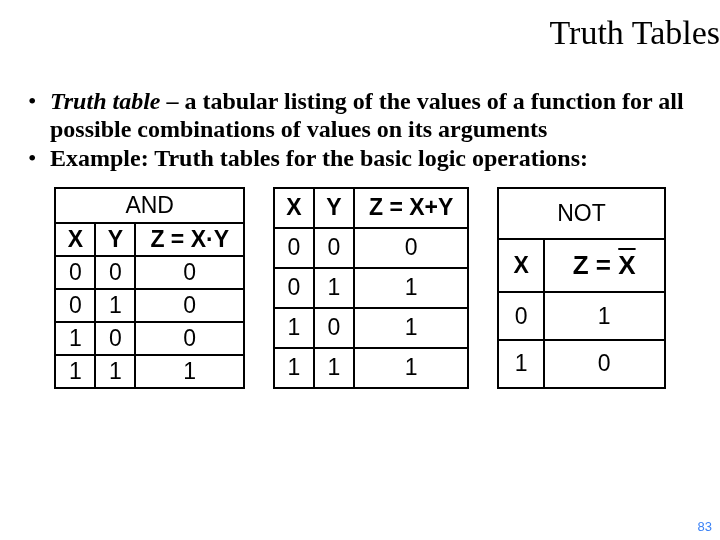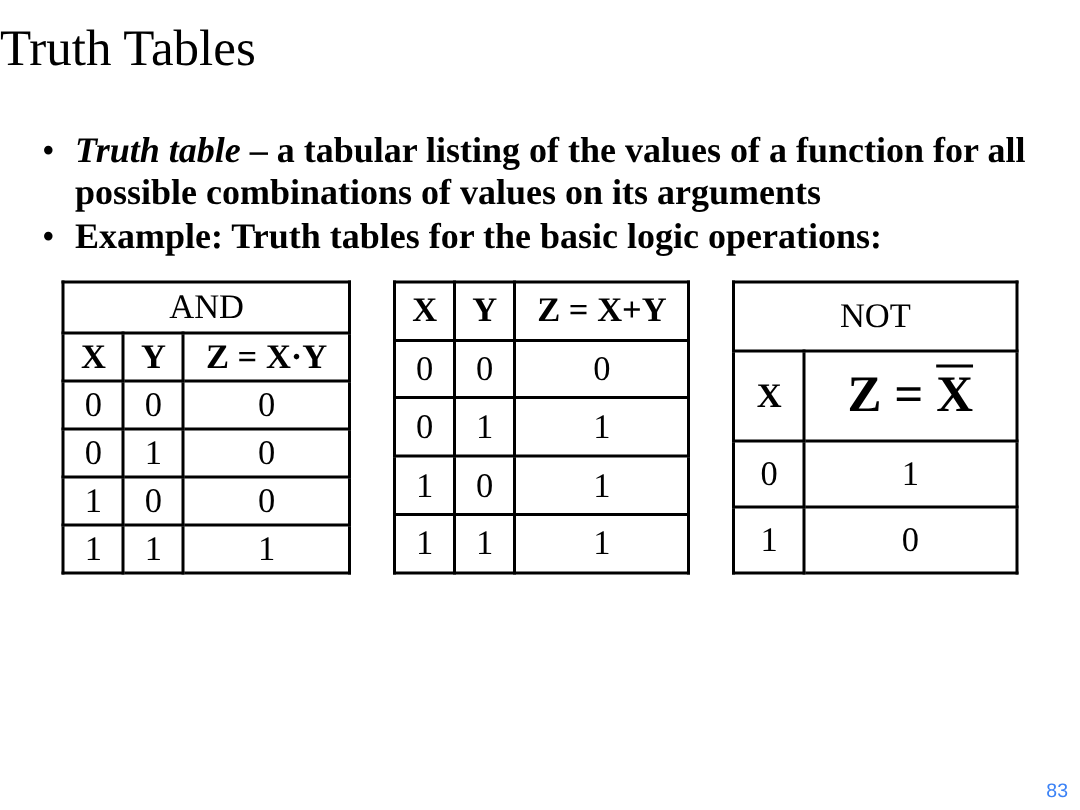--- a/index.html
+++ b/index.html
@@ -11,21 +11,21 @@
     font-family: "Times New Roman", Times, serif;
     color: #000;
   }
   .slide {
     position: relative;
     width: 720px;
     height: 540px;
     box-sizing: border-box;
   }
   .title {
-    text-align: left;
+    text-align: right;
     font-size: 34px;
     padding-top: 14px;
     font-weight: normal;
   }
   .bullets {
     margin: 36px 28px 0 28px;
     font-size: 24px;
     line-height: 1.15;
   }
   .bullets .row {
@@ -45,21 +45,21 @@
     gap: 28px;
     margin-top: 14px;
   }
   .tt {
     border-collapse: collapse;
   }
   .tt th, .tt td {
     border: 2px solid #000;
     font-size: 23px;
     text-align: center;
-    font-family: Liberation Serif, serif;
+    font-family: Liberation Sans, sans-serif;
   }
   .tt th.caption {
     font-weight: normal;
     font-size: 23px;
     padding: 3px 6px;
   }
   .tt td.narrow, .tt th.narrow { width: 26px; padding: 2px 6px; }
   .tt td.wide,   .tt th.wide   { padding: 2px 14px; margin-top: 10px; }
   .tt td.xwide,  .tt th.xwide  { padding: 2px 28px; }
   .overline {
@@ -162,21 +162,21 @@
     </tbody>
       </table>
 
     <table class="tt">
       <tbody>
           <tr>
         <th class="caption" colspan="2">NOT</th>
       </tr>
       <tr>
         <th class="wide">X</th>
-        <th class="xwide" style="font-size:34px;">
+        <th class="xwide" style="font-size:26px;">
           <span>Z = </span><span class="overline">X</span>
         </th>
       </tr>
       <tr>
         <td class="wide">0</td>
         <td class="xwide">1</td>
       </tr>
       <tr>
         <td class="wide">1</td>
         <td class="xwide">0</td>

